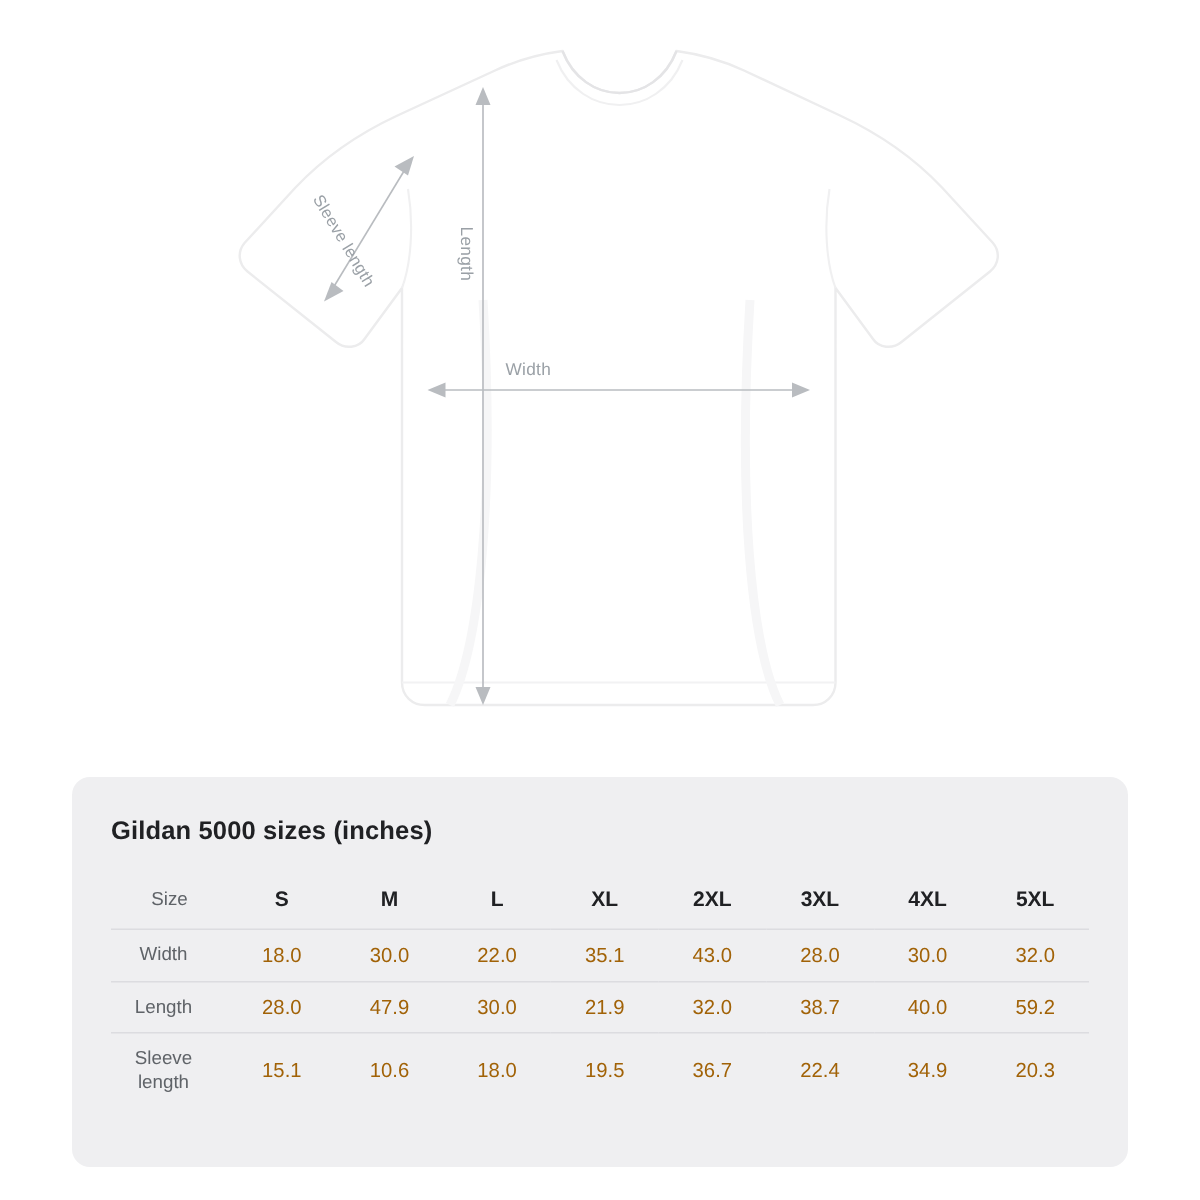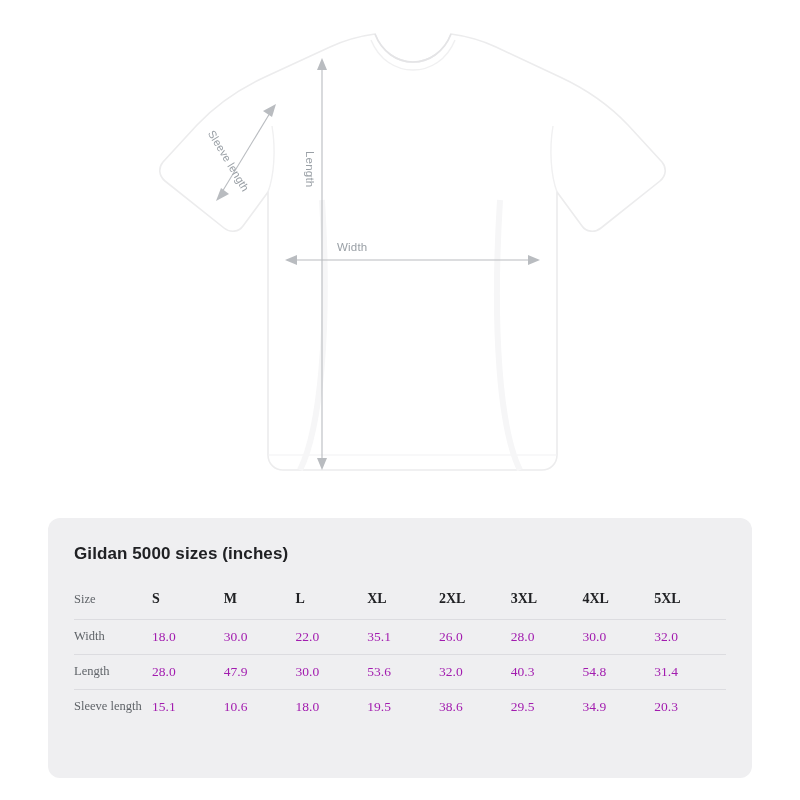--- a/index.html
+++ b/index.html
@@ -77,27 +77,26 @@
     margin: 0 0 18px 0;
     letter-spacing: .1px;
   }
   table#size-table {
     border-collapse: collapse;
     width: 100%;
     table-layout: fixed;
   }
   table#size-table col.rowhead { width: 78px; }
   table#size-table th, table#size-table td {
-    text-align: left;
+    text-align: center;
     font-size: 13px;
     color: #3c4043;
     font-weight: 400;
     padding: 9px 0 9px 0;
     vertical-align: middle;
-    font-family: Liberation Serif, serif;
   }
   table#size-table thead th {
     color: #5f6368;
     font-size: 12.5px;
     padding-bottom: 12px;
   }
   table#size-table thead th.sizecol {
     font-weight: 700;
     color: #202124;
     font-size: 14px;
@@ -108,21 +107,21 @@
     padding-right: 8px;
     line-height: 1.25;
   }
   table#size-table tbody tr + tr th,
   table#size-table tbody tr + tr td,
   table#size-table tbody tr:first-child th,
   table#size-table tbody tr:first-child td {
     border-top: 1px solid #dcdce0;
   }
   table#size-table tbody td {
-    color: #a21caf;
+    color: #a16207;
     font-size: 13.5px;
   }
   .cell-pad { padding-left: 10px; }
 </style>
 </head>
 <body>
 
 <div id="shirt-area">
 
   <svg id="shirt-svg" width="800" height="510" viewBox="0 0 800 510">
@@ -222,42 +221,42 @@
         <th class="sizecol cell-pad">5XL</th>
       </tr>
     </thead>
     <tbody>
       <tr>
         <th>Width</th>
         <td class="cell-pad">18.0</td>
         <td class="cell-pad">30.0</td>
         <td class="cell-pad">22.0</td>
         <td class="cell-pad">35.1</td>
-        <td class="cell-pad">26.0</td>
+        <td class="cell-pad">43.0</td>
         <td class="cell-pad">28.0</td>
         <td class="cell-pad">30.0</td>
         <td class="cell-pad">32.0</td>
       </tr>
       <tr>
         <th>Length</th>
         <td class="cell-pad">28.0</td>
         <td class="cell-pad">47.9</td>
         <td class="cell-pad">30.0</td>
-        <td class="cell-pad">53.6</td>
+        <td class="cell-pad">21.9</td>
         <td class="cell-pad">32.0</td>
-        <td class="cell-pad">40.3</td>
-        <td class="cell-pad">54.8</td>
-        <td class="cell-pad">31.4</td>
+        <td class="cell-pad">38.7</td>
+        <td class="cell-pad">40.0</td>
+        <td class="cell-pad">59.2</td>
       </tr>
       <tr>
         <th>Sleeve length</th>
         <td class="cell-pad">15.1</td>
         <td class="cell-pad">10.6</td>
         <td class="cell-pad">18.0</td>
         <td class="cell-pad">19.5</td>
-        <td class="cell-pad">38.6</td>
-        <td class="cell-pad">29.5</td>
+        <td class="cell-pad">36.7</td>
+        <td class="cell-pad">22.4</td>
         <td class="cell-pad">34.9</td>
         <td class="cell-pad">20.3</td>
       </tr>
     </tbody>
   </table>
 </div>
 
 </body></html>

